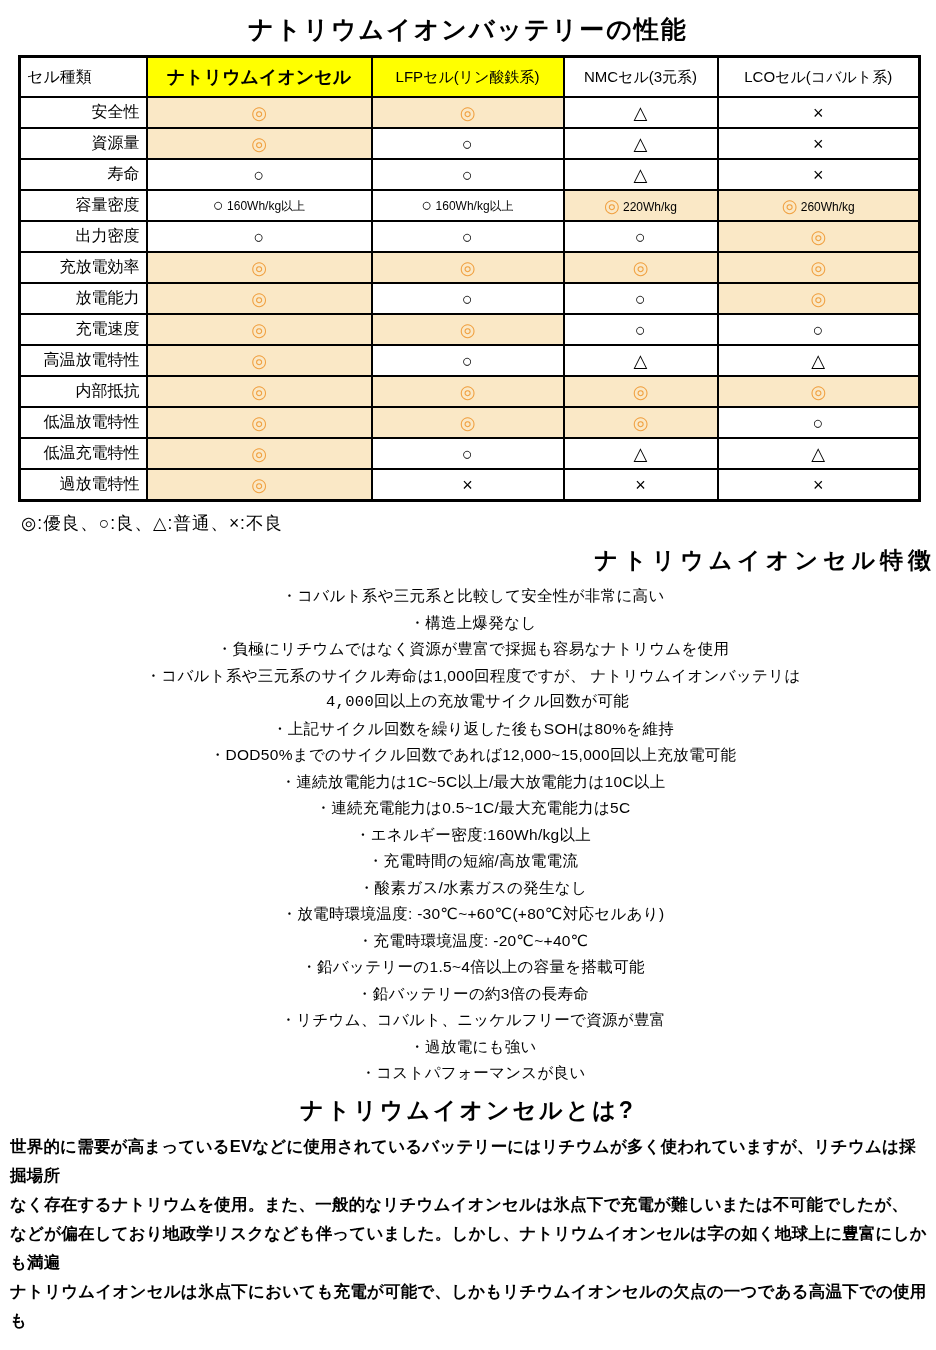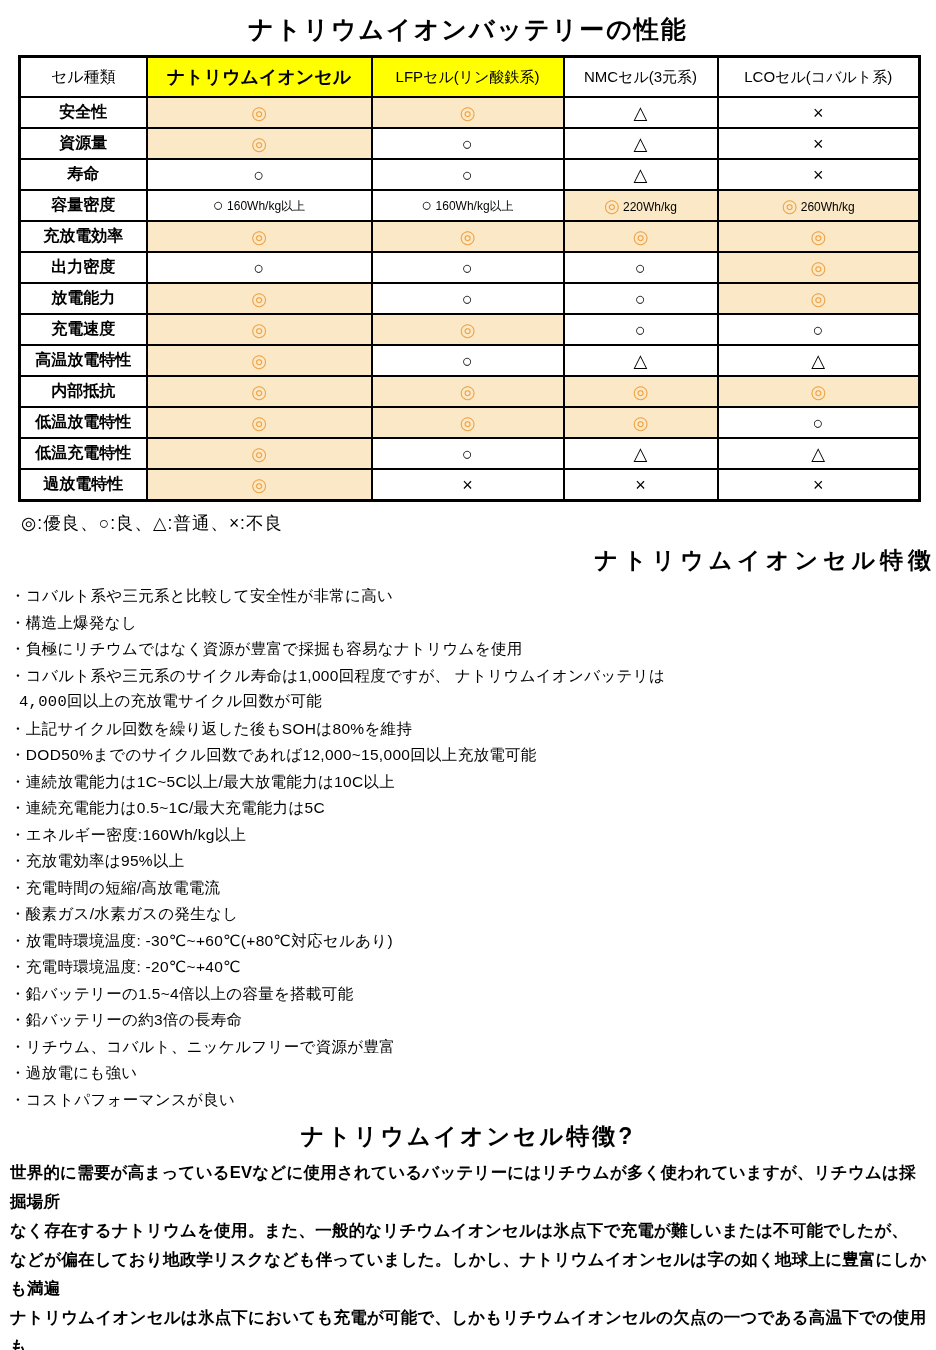--- a/index.html
+++ b/index.html
@@ -19,38 +19,38 @@
   table.cmp{
     border-collapse:collapse;margin-left:18px;table-layout:fixed;
     border:3px solid #000;
   }
   table.cmp th, table.cmp td{
     border:2px solid #000;
     padding:0 6px;
     overflow:hidden;white-space:nowrap;
   }
   table.cmp th{height:38px;font-size:15px;font-weight:normal;text-align:center;}
-  table.cmp th.first{text-align:center;font-size:16px;}
+  table.cmp th.first{text-align:left;font-size:16px;}
   table.cmp th.hl{background:#ffff00;margin-left:7px;}
   table.cmp th.bold{font-weight:bold;font-size:18px;}
   table.cmp td{height:29px;font-size:16px;}
-  td.rowlabel{text-align:center;background:#fff;font-weight:bold;}
+  td.rowlabel{text-align:right;background:#fff;}
   td.value{text-align:center;background:#fff;}
   td.value.hl{background:#fae8c6;}
   span.mark{font-size:18px;line-height:1;vertical-align:-1px;}
   span.mark.ex{color:#f0a040;font-weight:bold;}
   span.celltext{font-size:12px;}
 
   .legend{margin:9px 0 0 21px;font-size:17.5px;letter-spacing:1px;}
 
   .sec-heading{
     text-align:right;font-weight:bold;font-size:23px;
     letter-spacing:5px;margin:10px 0 7px 0;
   }
-  .features{margin-left:10px;}
+  .features{margin-left:10px;text-align:center;}
   .feat-line{font-size:15.5px;line-height:26.5px;letter-spacing:0.3px;}
   .feat-line.indent{padding-left:9px;font-family:Liberation Mono, monospace;}
 
   .about-heading{
     text-align:center;font-weight:bold;font-size:23px;
     letter-spacing:3px;margin:8px 0 6px 0;
   }
   .about{margin-left:10px;margin-right:4px;}
   .about-line{font-size:16.5px;font-weight:bold;line-height:29px;letter-spacing:0.2px;}
 </style>
@@ -101,31 +101,31 @@
           <td class="value"><span class="mark">×</span></td>
         </tr>
         <tr>
           <td class="rowlabel">容量密度</td>
           <td class="value"><span class="mark">○</span><span class="celltext"> 160Wh/kg以上</span></td>
           <td class="value"><span class="mark">○</span><span class="celltext"> 160Wh/kg以上</span></td>
           <td class="value hl"><span class="mark ex">◎</span><span class="celltext"> 220Wh/kg</span></td>
           <td class="value hl"><span class="mark ex">◎</span><span class="celltext"> 260Wh/kg</span></td>
         </tr>
         <tr>
+          <td class="rowlabel">出力密度</td>
+          <td class="value"><span class="mark">○</span></td>
+          <td class="value"><span class="mark">○</span></td>
+          <td class="value"><span class="mark">○</span></td>
+          <td class="value hl"><span class="mark ex">◎</span></td>
+        </tr>
+        <tr>
           <td class="rowlabel">充放電効率</td>
           <td class="value hl"><span class="mark ex">◎</span></td>
           <td class="value hl"><span class="mark ex">◎</span></td>
           <td class="value hl"><span class="mark ex">◎</span></td>
-          <td class="value hl"><span class="mark ex">◎</span></td>
-        </tr>
-        <tr>
-          <td class="rowlabel">出力密度</td>
-          <td class="value"><span class="mark">○</span></td>
-          <td class="value"><span class="mark">○</span></td>
-          <td class="value"><span class="mark">○</span></td>
           <td class="value hl"><span class="mark ex">◎</span></td>
         </tr>
         <tr>
           <td class="rowlabel">放電能力</td>
           <td class="value hl"><span class="mark ex">◎</span></td>
           <td class="value"><span class="mark">○</span></td>
           <td class="value"><span class="mark">○</span></td>
           <td class="value hl"><span class="mark ex">◎</span></td>
         </tr>
         <tr>
@@ -181,33 +181,32 @@
       <div class="feat-line">・コバルト系や三元系と比較して安全性が非常に高い</div>
       <div class="feat-line">・構造上爆発なし</div>
       <div class="feat-line">・負極にリチウムではなく資源が豊富で採掘も容易なナトリウムを使用</div>
       <div class="feat-line">・コバルト系や三元系のサイクル寿命は1,000回程度ですが、 ナトリウムイオンバッテリは</div>
       <div class="feat-line indent">4,000回以上の充放電サイクル回数が可能</div>
       <div class="feat-line">・上記サイクル回数を繰り返した後もSOHは80%を維持</div>
       <div class="feat-line">・DOD50%までのサイクル回数であれば12,000~15,000回以上充放電可能</div>
       <div class="feat-line">・連続放電能力は1C~5C以上/最大放電能力は10C以上</div>
       <div class="feat-line">・連続充電能力は0.5~1C/最大充電能力は5C</div>
       <div class="feat-line">・エネルギー密度:160Wh/kg以上</div>
-      <div class="feat-line">・充放電効率は95%以上</div>
       <div class="feat-line">・充電時間の短縮/高放電電流</div>
       <div class="feat-line">・酸素ガス/水素ガスの発生なし</div>
       <div class="feat-line">・放電時環境温度: -30℃~+60℃(+80℃対応セルあり)</div>
       <div class="feat-line">・充電時環境温度: -20℃~+40℃</div>
       <div class="feat-line">・鉛バッテリーの1.5~4倍以上の容量を搭載可能</div>
       <div class="feat-line">・鉛バッテリーの約3倍の長寿命</div>
       <div class="feat-line">・リチウム、コバルト、ニッケルフリーで資源が豊富</div>
       <div class="feat-line">・過放電にも強い</div>
       <div class="feat-line">・コストパフォーマンスが良い</div>
     </div>
 
-  <div class="about-heading">ナトリウムイオンセル特徴?</div>
+  <div class="about-heading">ナトリウムイオンセルとは?</div>
 
   <div class="about" id="about-paragraph">
       <div class="about-line">世界的に需要が高まっているEVなどに使用されているバッテリーにはリチウムが多く使われていますが、リチウムは採掘場所</div>
       <div class="about-line">なく存在するナトリウムを使用。また、一般的なリチウムイオンセルは氷点下で充電が難しいまたは不可能でしたが、</div>
       <div class="about-line">などが偏在しており地政学リスクなども伴っていました。しかし、ナトリウムイオンセルは字の如く地球上に豊富にしかも満遍</div>
       <div class="about-line">ナトリウムイオンセルは氷点下においても充電が可能で、しかもリチウムイオンセルの欠点の一つである高温下での使用も</div>
     </div>
 
 </div>
 

